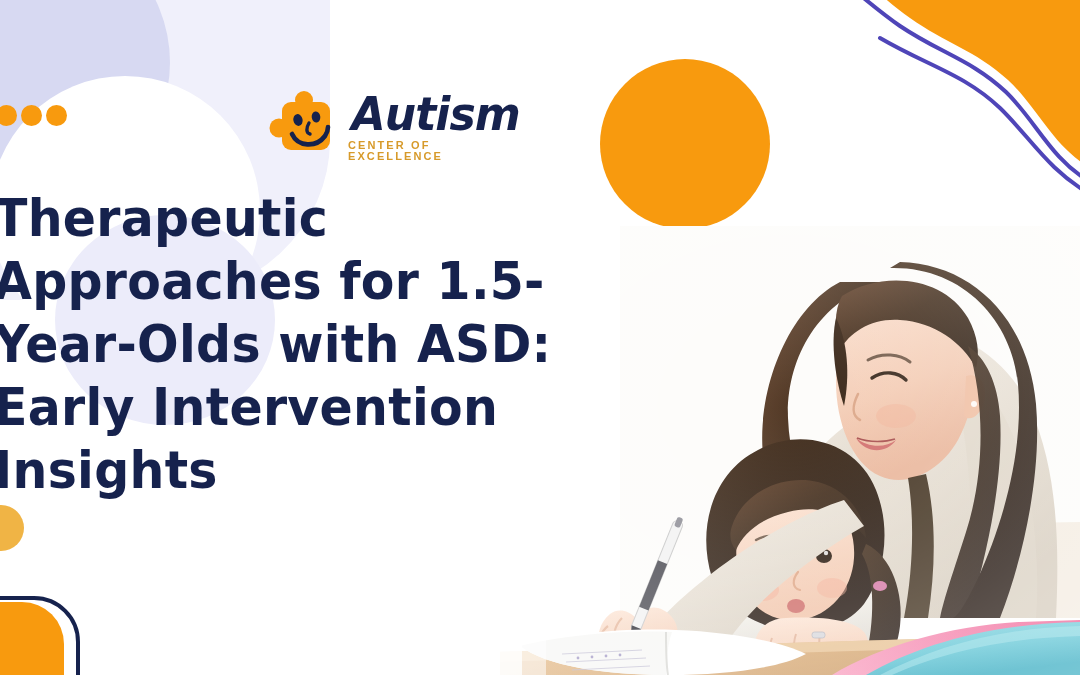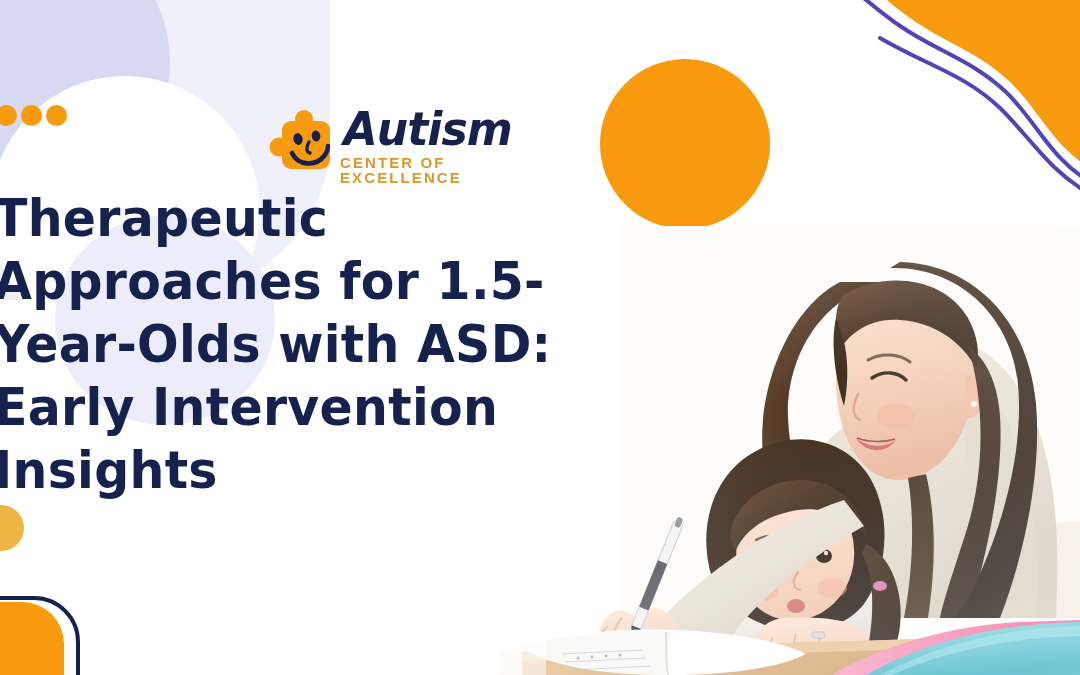--- a/index.html
+++ b/index.html
@@ -107,41 +107,41 @@
     width:580px; height:449px;
     overflow:hidden;
   }
   .photo-wrap svg{ display:block; }
 
   
   .logo{
     position:absolute;
     left:268px; top:86px;
     width:240px; height:80px;
-    display:flex; align-items:center; margin-top:19px;
+    display:flex; align-items:center; gap:8px;
   }
   .logo-mark{ width:72px; height:72px; flex:0 0 auto; }
   .logo-text{
     display:flex; flex-direction:column;
     align-items:center; justify-content:center;
     line-height:1;
   }
   .logo-word{
     font-family:"DejaVu Sans", sans-serif;
     font-weight:bold;
     font-size:46px;
     color:#16224d;
     letter-spacing:-1px;
     font-style:italic;
     transform:scaleX(0.96);
   }
   .logo-sub{
     font-family:"Liberation Sans", sans-serif;
     font-weight:bold;
-    font-size:15px;
+    font-size:11px;
     color:#d79a2a;
     letter-spacing:2.1px;
     margin-top:3px;
   }
 
   
   .headline{
     position:absolute;
     left:-6px; top:187px;
     width:700px;

